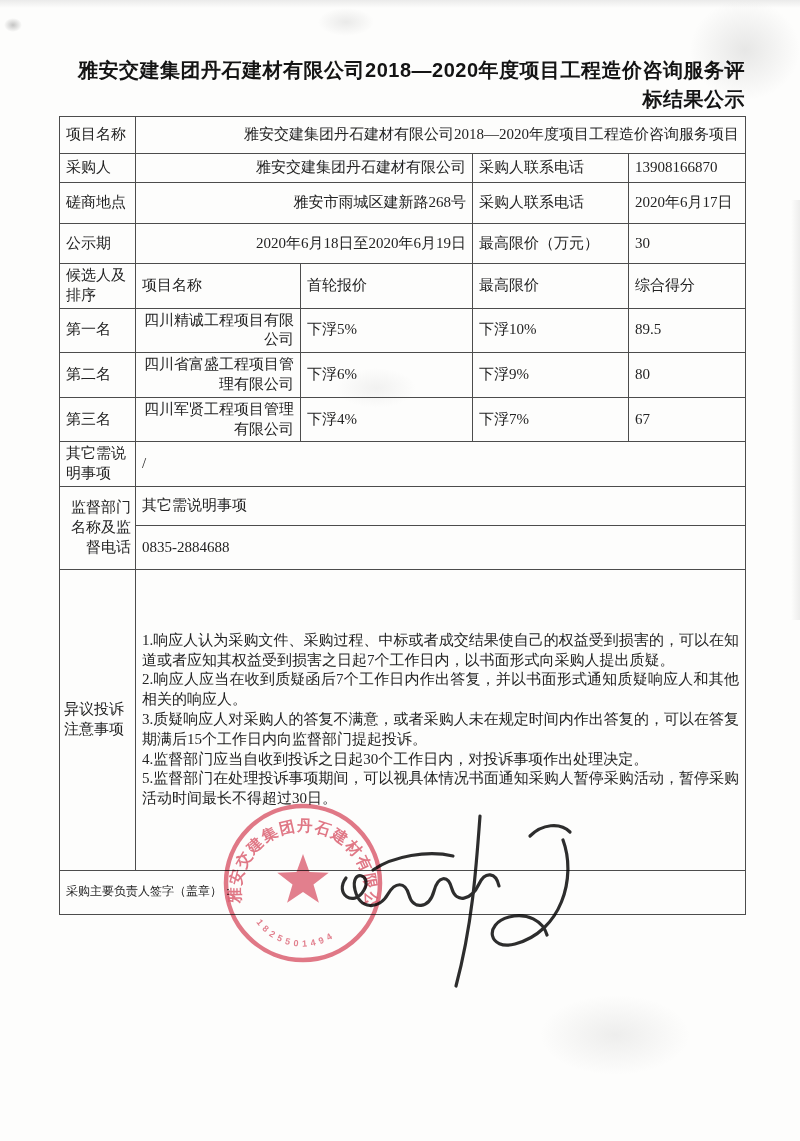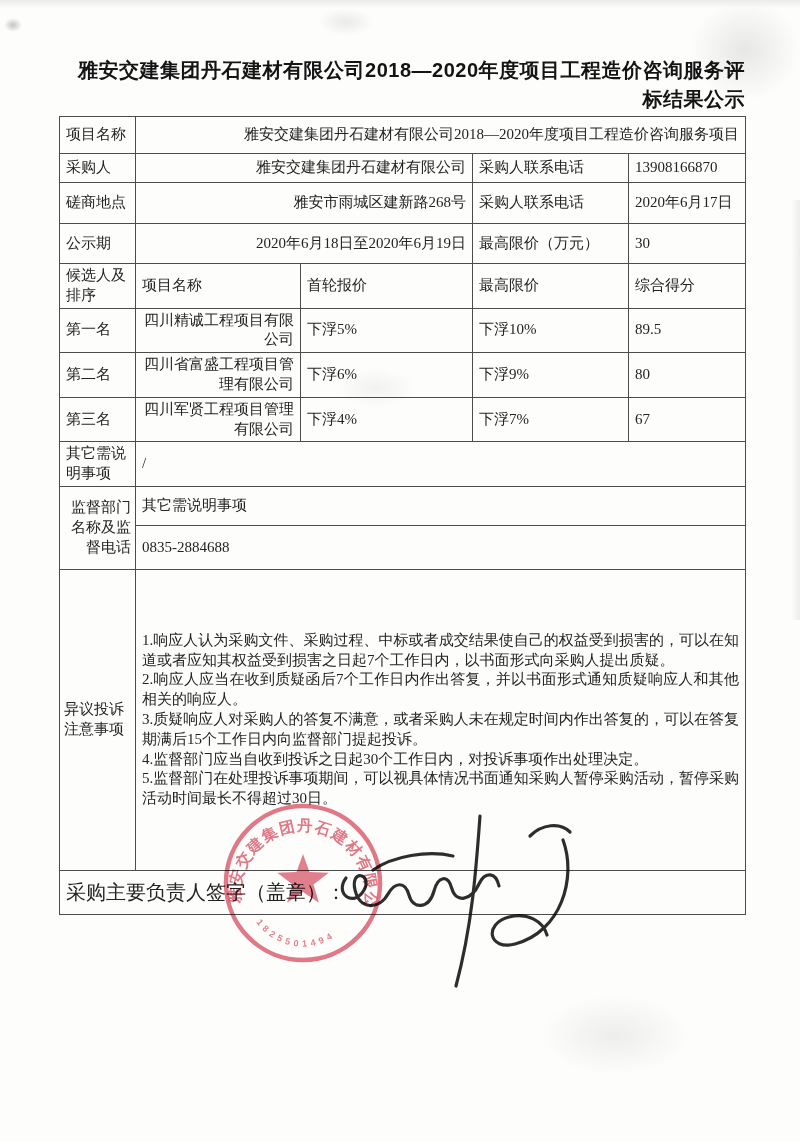--- a/index.html
+++ b/index.html
@@ -49,21 +49,21 @@
   td.lbl{padding:2px 4px 2px 5px;text-align:left;}
   td.ctr{text-align:left;margin-top:40px;}
   td.val{text-align:right;padding-left:9px;}
   td.notes{
     vertical-align:bottom;
     padding:6px 10px 16px 10px;
     line-height:26px;
     text-align:justify;
   }
   td.notes p{margin:0;}
-  td.sign{padding:6px 8px;font-size:20px;}
+  td.sign{padding:6px 8px;font-size:12px;font-family:Liberation Mono, monospace;}
 
   
   .stamp{position:absolute;left:217px;top:797px;width:172px;height:172px;
     mix-blend-mode:multiply;opacity:.88;}
   .sig{position:absolute;left:278px;top:778px;width:330px;height:240px;
     mix-blend-mode:multiply;}
 </style>
 </head>
 <body>
 

